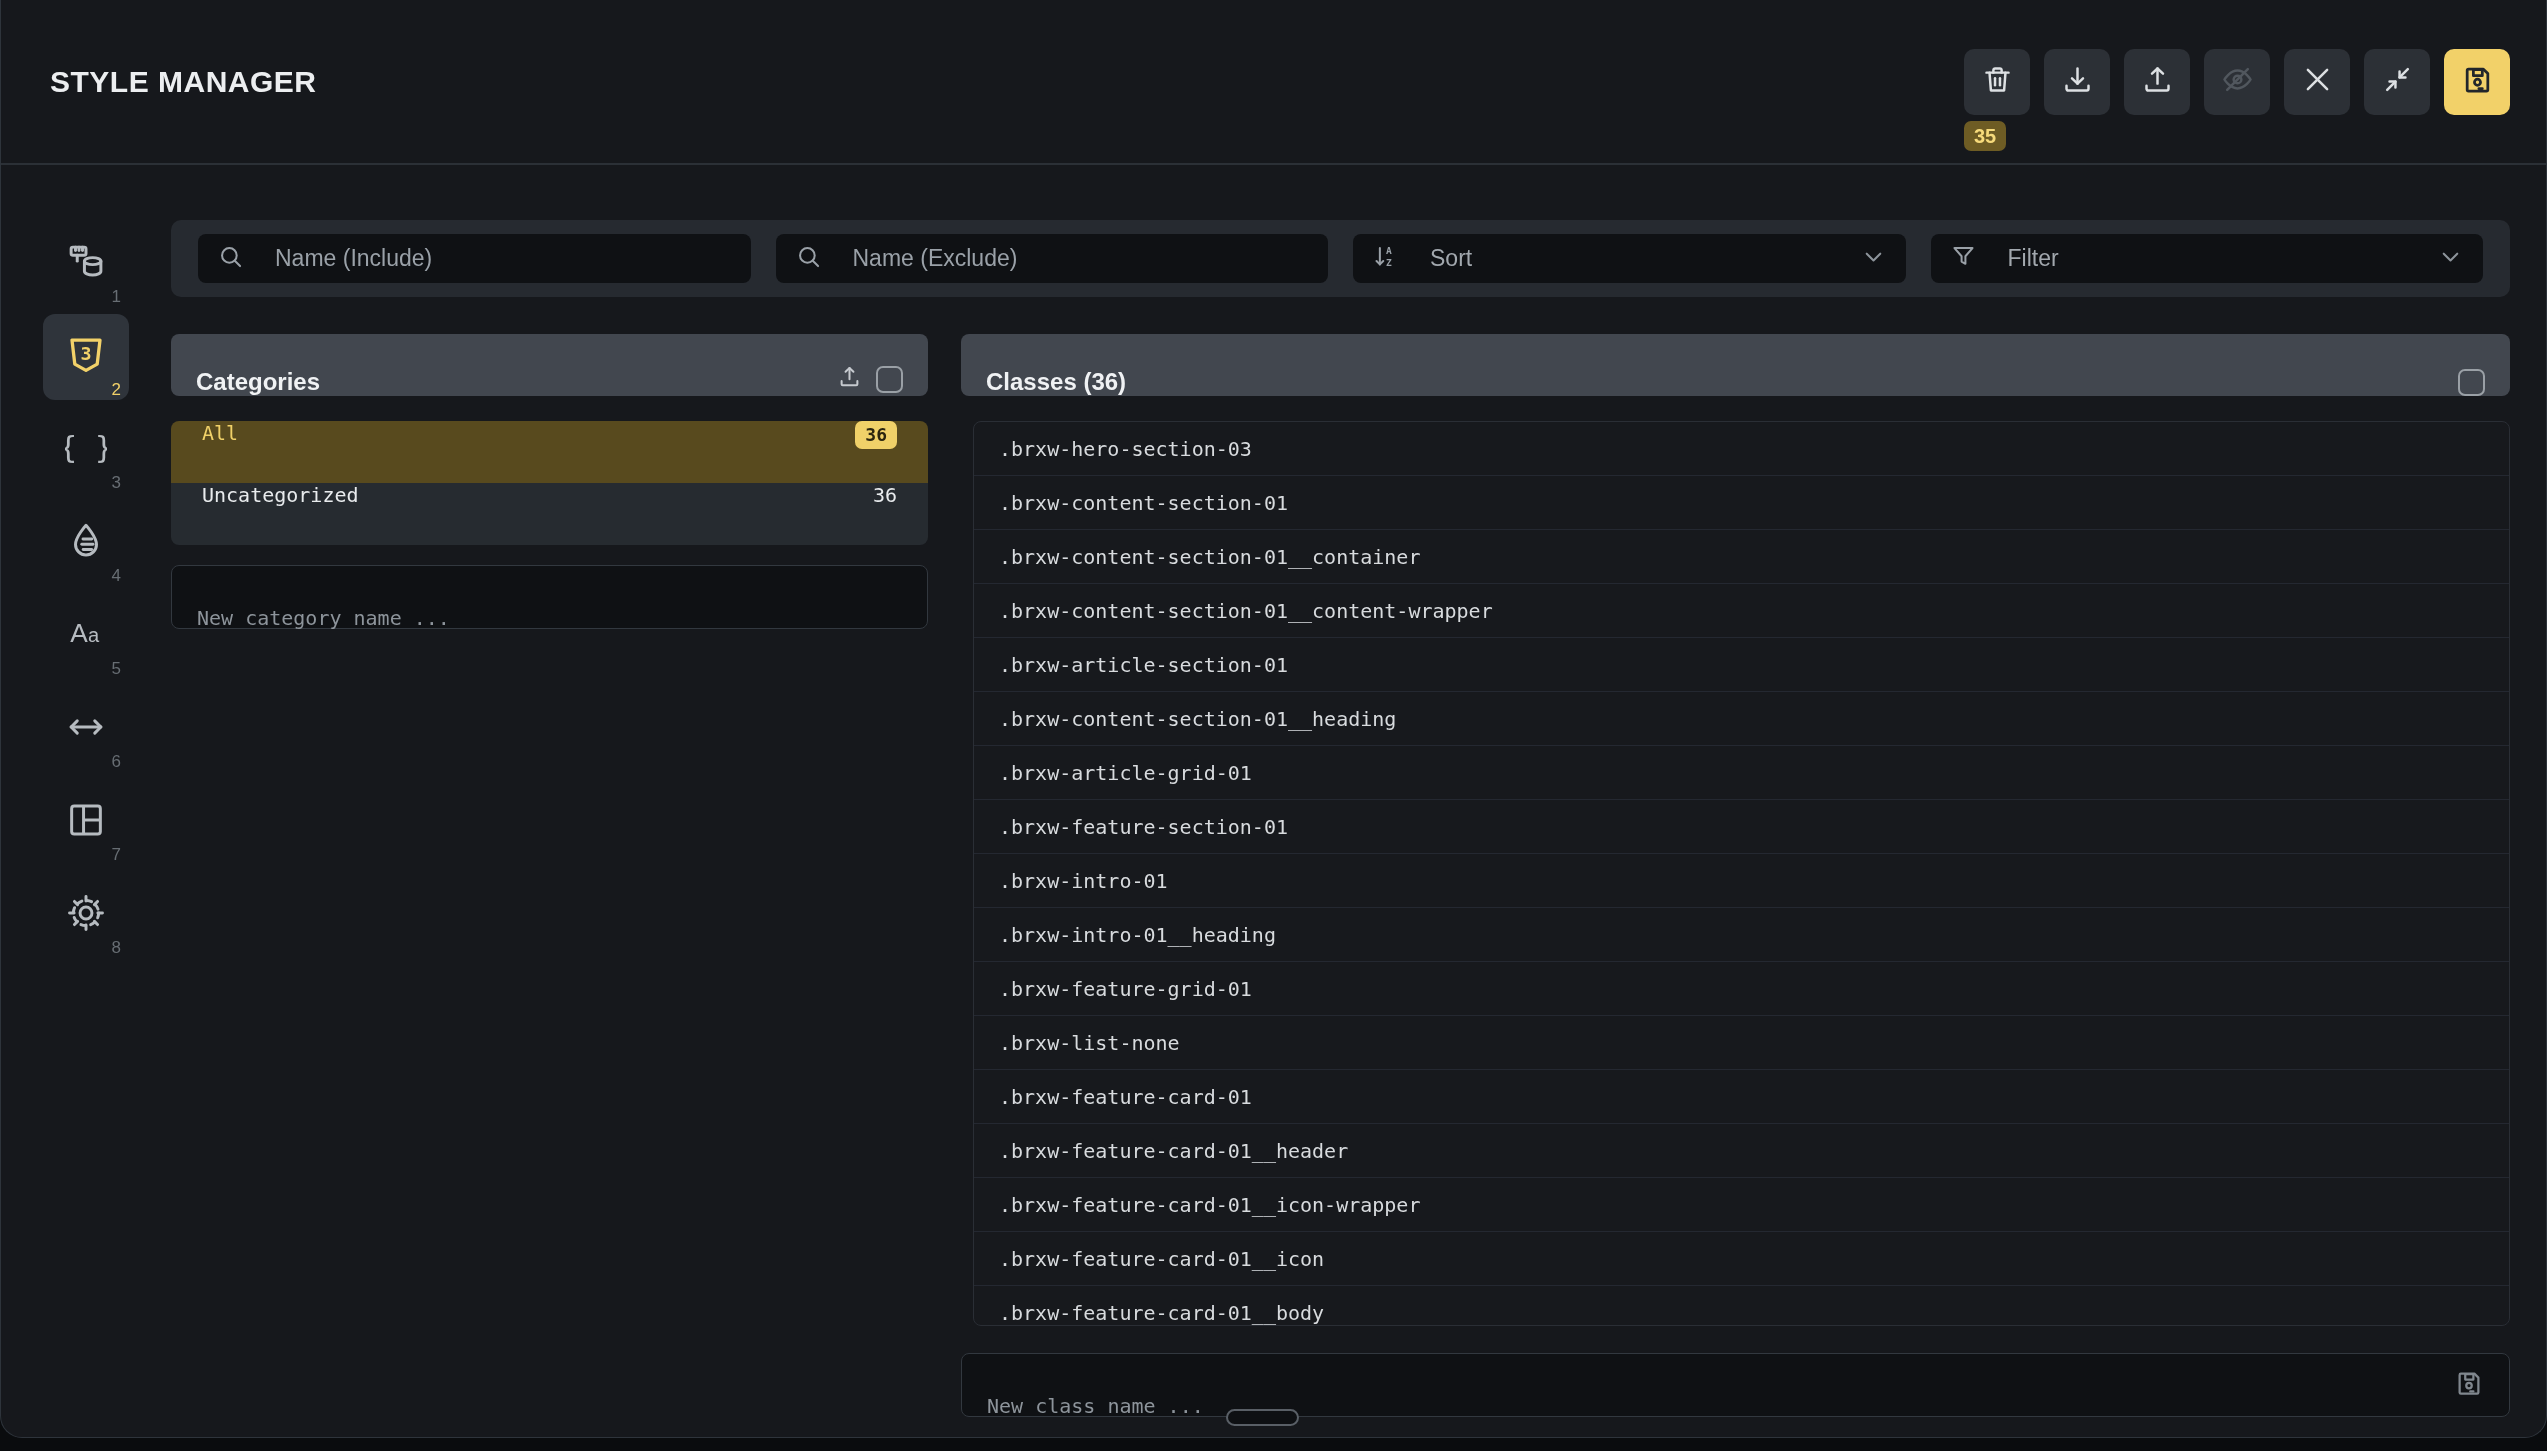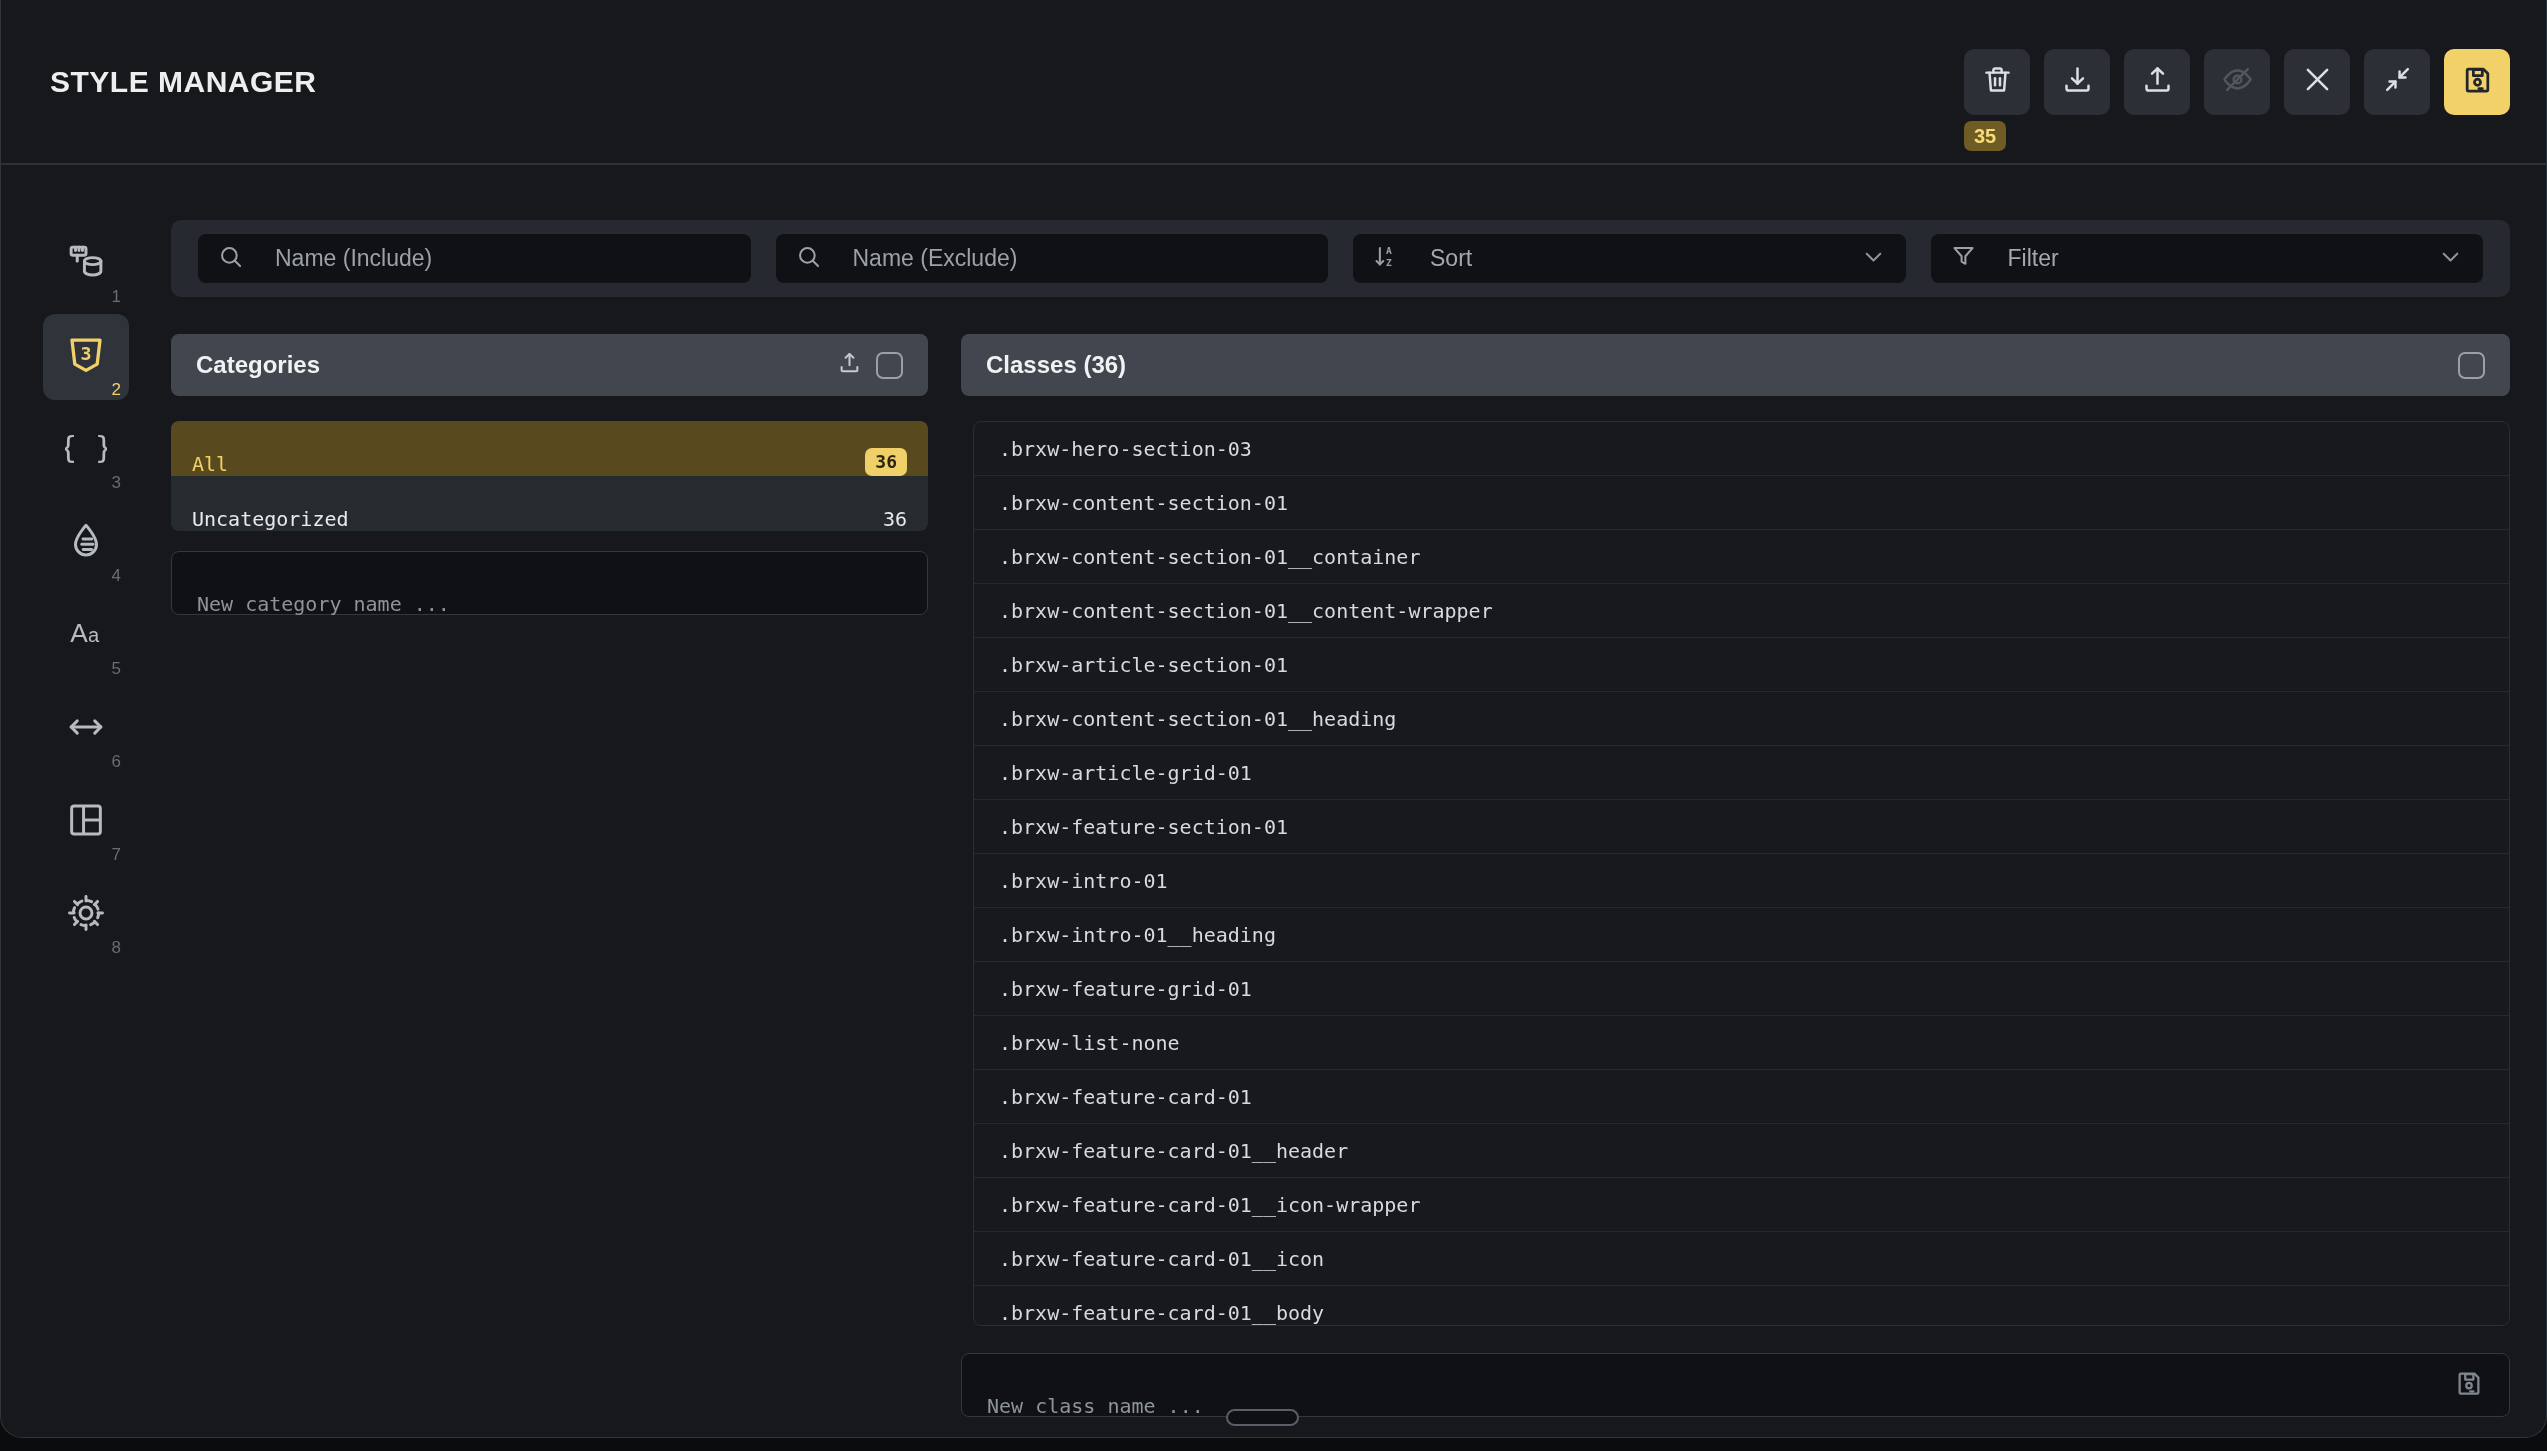--- a/index.html
+++ b/index.html
@@ -74,29 +74,29 @@
   .field input::placeholder { color:#9aa1a8; }
   .field .ddl-label { font-size:23px; color:#a2a8ae;text-align:right; }
   .field .chev { margin-left:auto; color:#8d949b; }
 
   
   .columns { display:flex; gap:33px; margin-top:37px; align-items:flex-start; }
   .col-left { width:757px; flex:none; }
   .col-right { flex:1; }
 
   .panel-header {
-    height:62px; background:#42474f; border-radius:8px; display:flex; align-items:center;
+    height:62px; background:#42474f; border-radius:8px; display:flex; align-items:flex-end;
     padding:0 25px; color:#f0f2f4; font-weight:bold; font-size:24px;
   }
   .header-tools { margin-left:auto; display:flex; align-items:center; gap:13px; color:#c6cacf; }
   .header-tools svg { width:27px; height:27px; cursor:pointer; }
   .checkbox { width:27px; height:27px; border:2.5px solid #9aa0a6; border-radius:7px; cursor:pointer; }
 
   .cat-list { margin-top:25px; border-radius:8px; overflow:hidden; }
-  .cat-row { height:55px; display:flex; align-items:flex-end; padding:0 21px; font-size:20px; cursor:pointer; }
+  .cat-row { height:62px; display:flex; align-items:flex-start; padding:0 31px; font-size:20px; cursor:pointer; }
   .cat-row.active { background:#584a1e; color:#f0d169; }
   .cat-row.normal { background:#262b30; color:#e8ebed; }
   .cat-badge {
     margin-left:auto; background:#f0d169; color:#2b250f; font-weight:bold; font-size:18px;
     padding:5px 10px; border-radius:7px; line-height:1;
   }
   .cat-count { margin-left:auto; font-size:20px; }
 
   .new-input {
     margin-top:20px; height:64px; background:#0f1114; border:1.5px solid #32383f; border-radius:8px;

